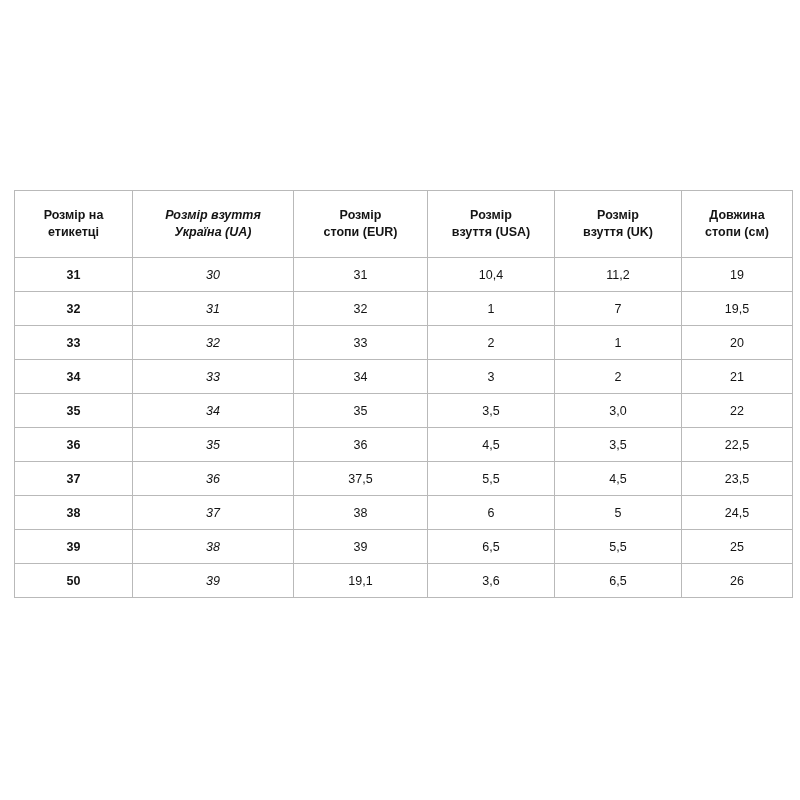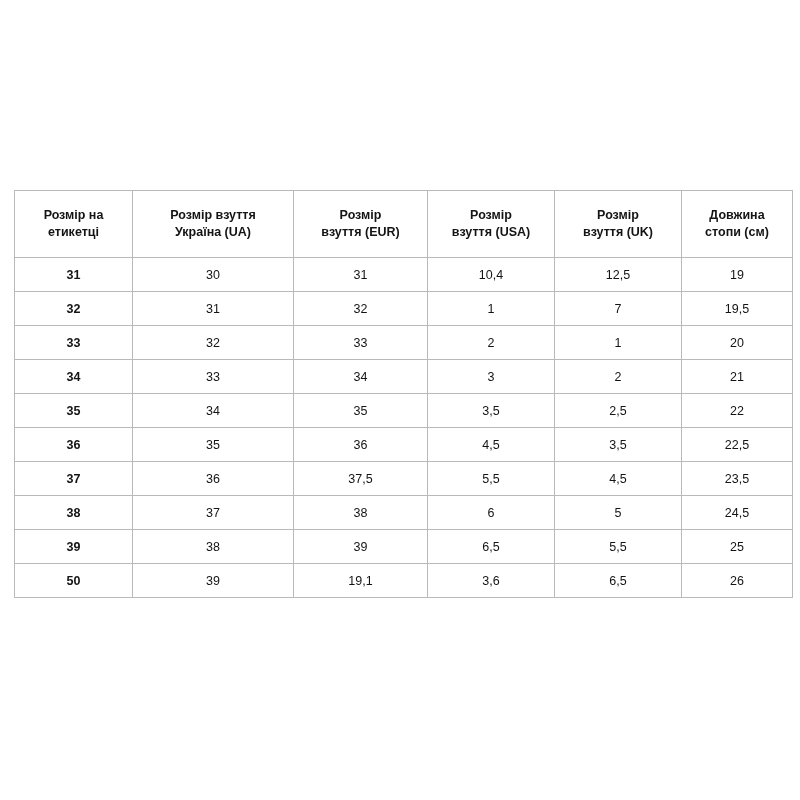--- a/index.html
+++ b/index.html
@@ -41,21 +41,21 @@
     padding: 2px 0;
   }
   table.size-chart tbody td {
     height: 33px;
     font-weight: normal;
   }
   table.size-chart tbody td.label-col {
     font-weight: bold;
   }
   .col-0 { width: 117px; }
-  .col-1 { width: 160px; }
+  .col-1 { width: 160px; font-style: italic; }
   .col-2 { width: 133px; }
   .col-3 { width: 126px; }
   .col-4 { width: 126px; }
   .col-5 { width: 110px; }
   .hdr-line { display: block; }
 </style>
 </head>
 <body>
 
 <div id="size-chart-wrap">
@@ -65,21 +65,21 @@
         <th class="col-0">
           <span class="hdr-line">Розмір на</span>
           <span class="hdr-line">етикетці</span>
         </th>
         <th class="col-1">
           <span class="hdr-line">Розмір взуття</span>
           <span class="hdr-line">Україна (UA)</span>
         </th>
         <th class="col-2">
           <span class="hdr-line">Розмір</span>
-          <span class="hdr-line">взуття (EUR)</span>
+          <span class="hdr-line">стопи (EUR)</span>
         </th>
         <th class="col-3">
           <span class="hdr-line">Розмір</span>
           <span class="hdr-line">взуття (USA)</span>
         </th>
         <th class="col-4">
           <span class="hdr-line">Розмір</span>
           <span class="hdr-line">взуття (UK)</span>
         </th>
         <th class="col-5">
@@ -87,21 +87,21 @@
           <span class="hdr-line">стопи (см)</span>
         </th>
       </tr>
     </thead>
     <tbody>
       <tr>
         <td class="col-0 label-col">31</td>
         <td class="col-1">30</td>
         <td class="col-2">31</td>
         <td class="col-3">10,4</td>
-        <td class="col-4">12,5</td>
+        <td class="col-4">11,2</td>
         <td class="col-5">19</td>
       </tr>
       <tr>
         <td class="col-0 label-col">32</td>
         <td class="col-1">31</td>
         <td class="col-2">32</td>
         <td class="col-3">1</td>
         <td class="col-4">7</td>
         <td class="col-5">19,5</td>
       </tr>
@@ -119,21 +119,21 @@
         <td class="col-2">34</td>
         <td class="col-3">3</td>
         <td class="col-4">2</td>
         <td class="col-5">21</td>
       </tr>
       <tr>
         <td class="col-0 label-col">35</td>
         <td class="col-1">34</td>
         <td class="col-2">35</td>
         <td class="col-3">3,5</td>
-        <td class="col-4">2,5</td>
+        <td class="col-4">3,0</td>
         <td class="col-5">22</td>
       </tr>
       <tr>
         <td class="col-0 label-col">36</td>
         <td class="col-1">35</td>
         <td class="col-2">36</td>
         <td class="col-3">4,5</td>
         <td class="col-4">3,5</td>
         <td class="col-5">22,5</td>
       </tr>

